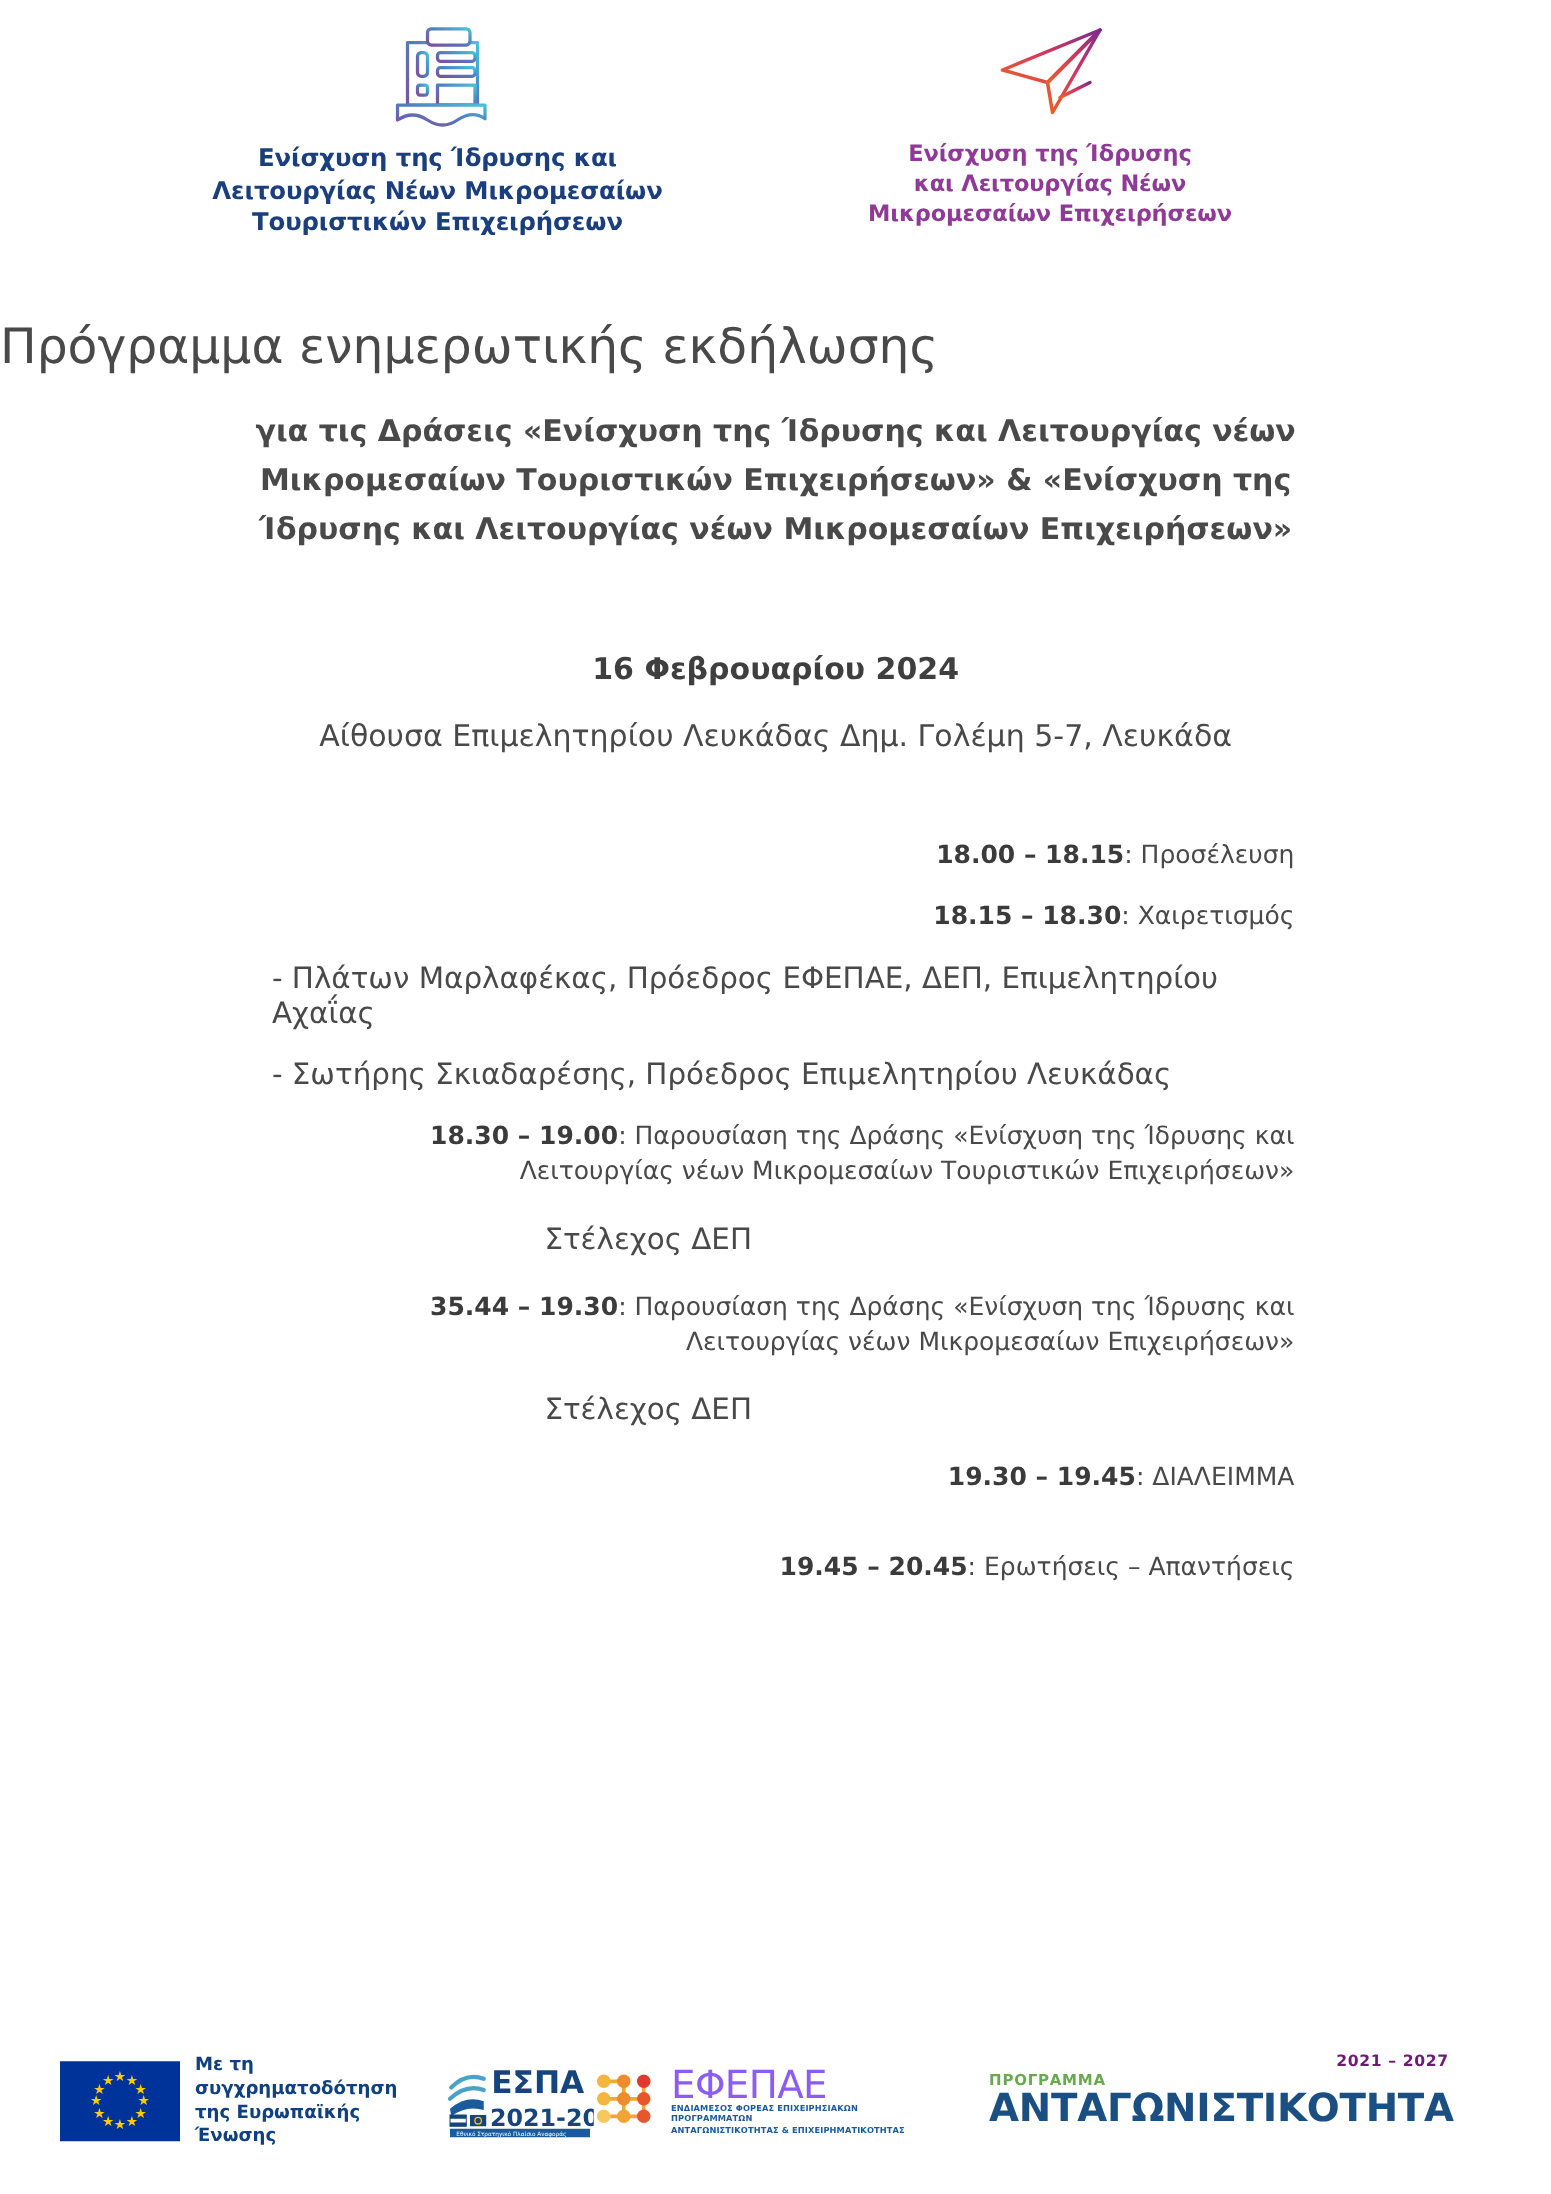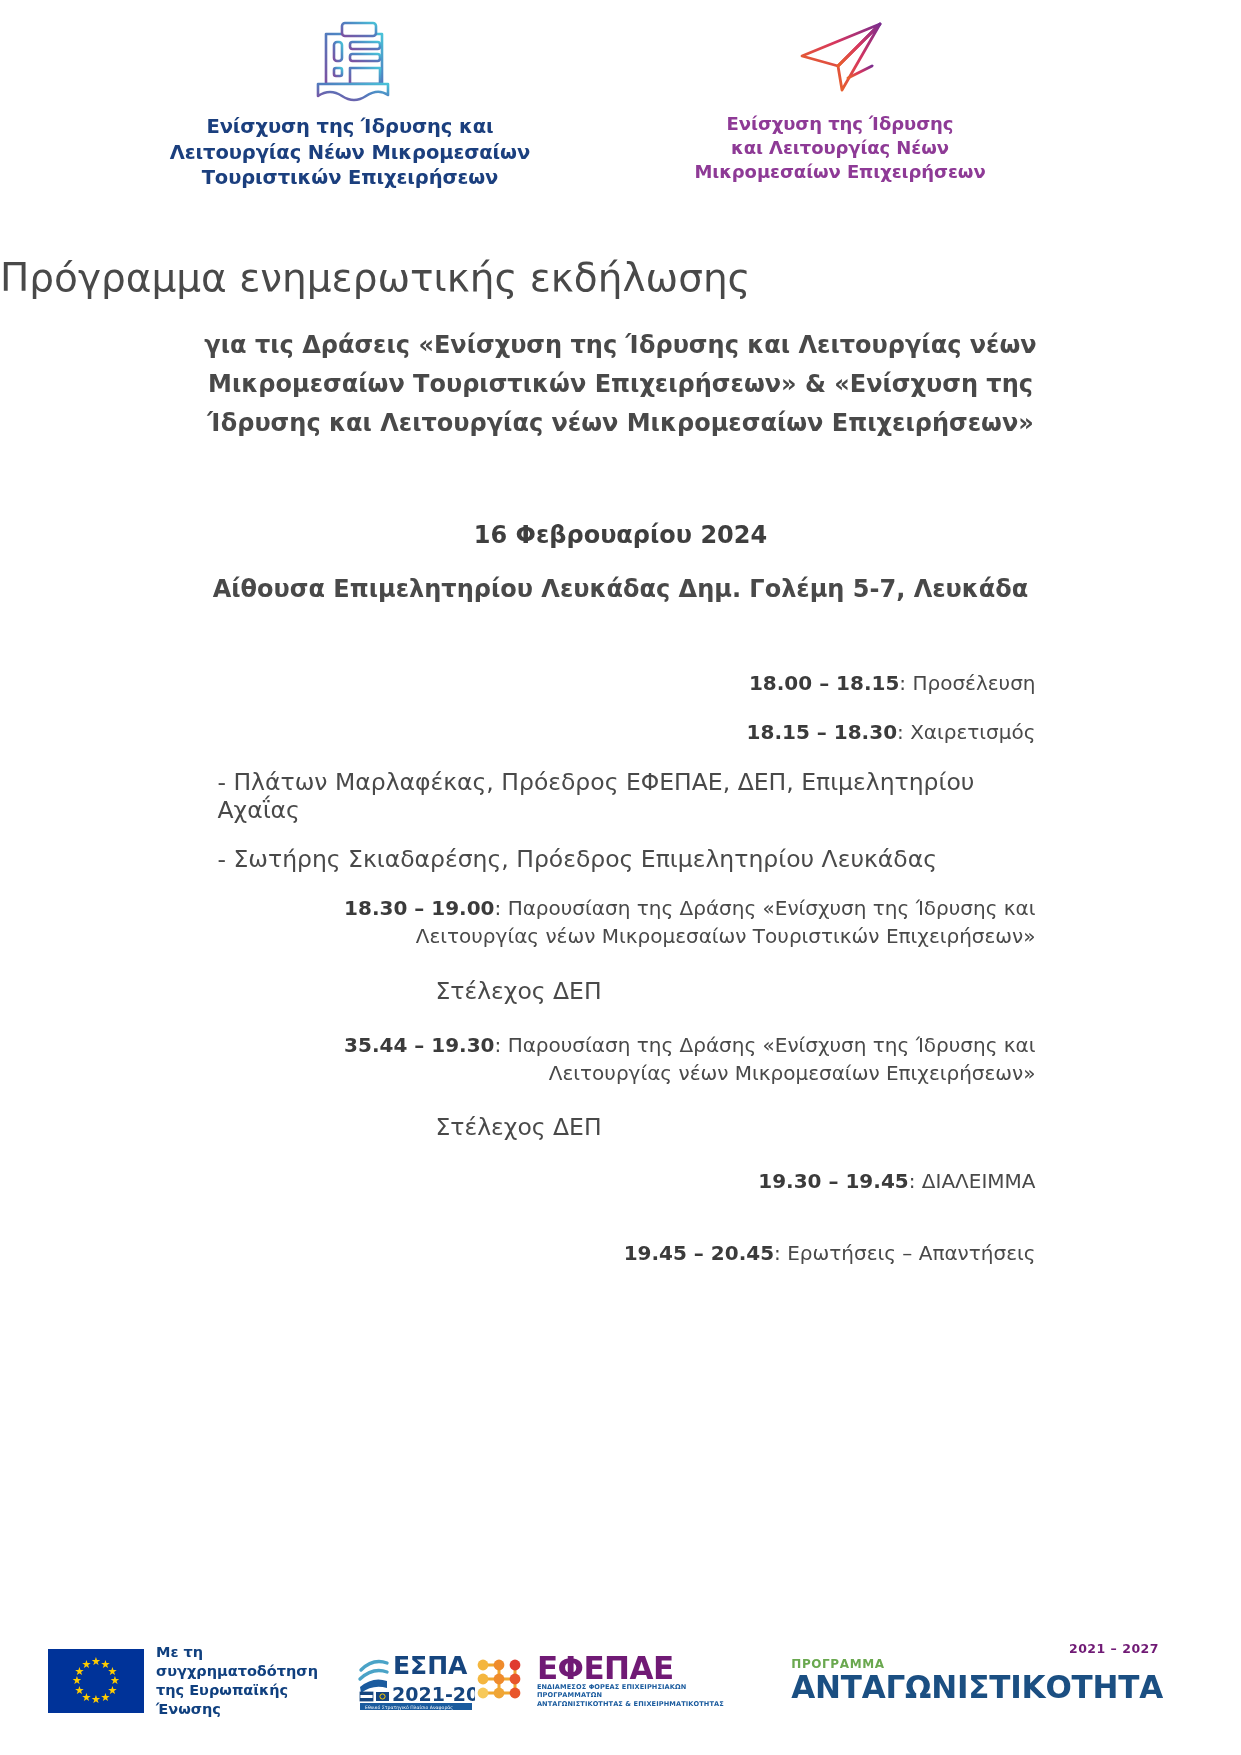--- a/index.html
+++ b/index.html
@@ -90,21 +90,21 @@
   .event-date {
     text-align: center;
     font-size: 24px;
     font-weight: bold;
     color: #3f3f3f;
     margin-top: 78px;
   }
   .event-venue {
     text-align: center;
     font-size: 24px;
-    font-weight: 700;
+    font-weight: 400;
     color: #494949;
     margin-top: 26px;
   }
 
   
   .schedule {
     width: 830px;
     margin: 66px auto 0 auto;
     padding-left: 12px;
   }
@@ -185,22 +185,22 @@
     flex: none;
   }
   .footer-mid {
     margin-left: auto;
     margin-right: 0;
     display: flex;
     align-items: center;
     gap: 8px;
   }
   .efepae-text .main {
-    color: #701a75;
-    font-weight: bold;
+    color: #8b5cf6;
+    font-weight: normal;
     font-size: 31px;
     line-height: 0.95;
     letter-spacing: -0.5px;
   }
   .efepae-text .sub {
     color: #1a5b9e;
     font-size: 6.6px;
     line-height: 1.25;
     font-weight: bold;
     white-space: pre-line;

